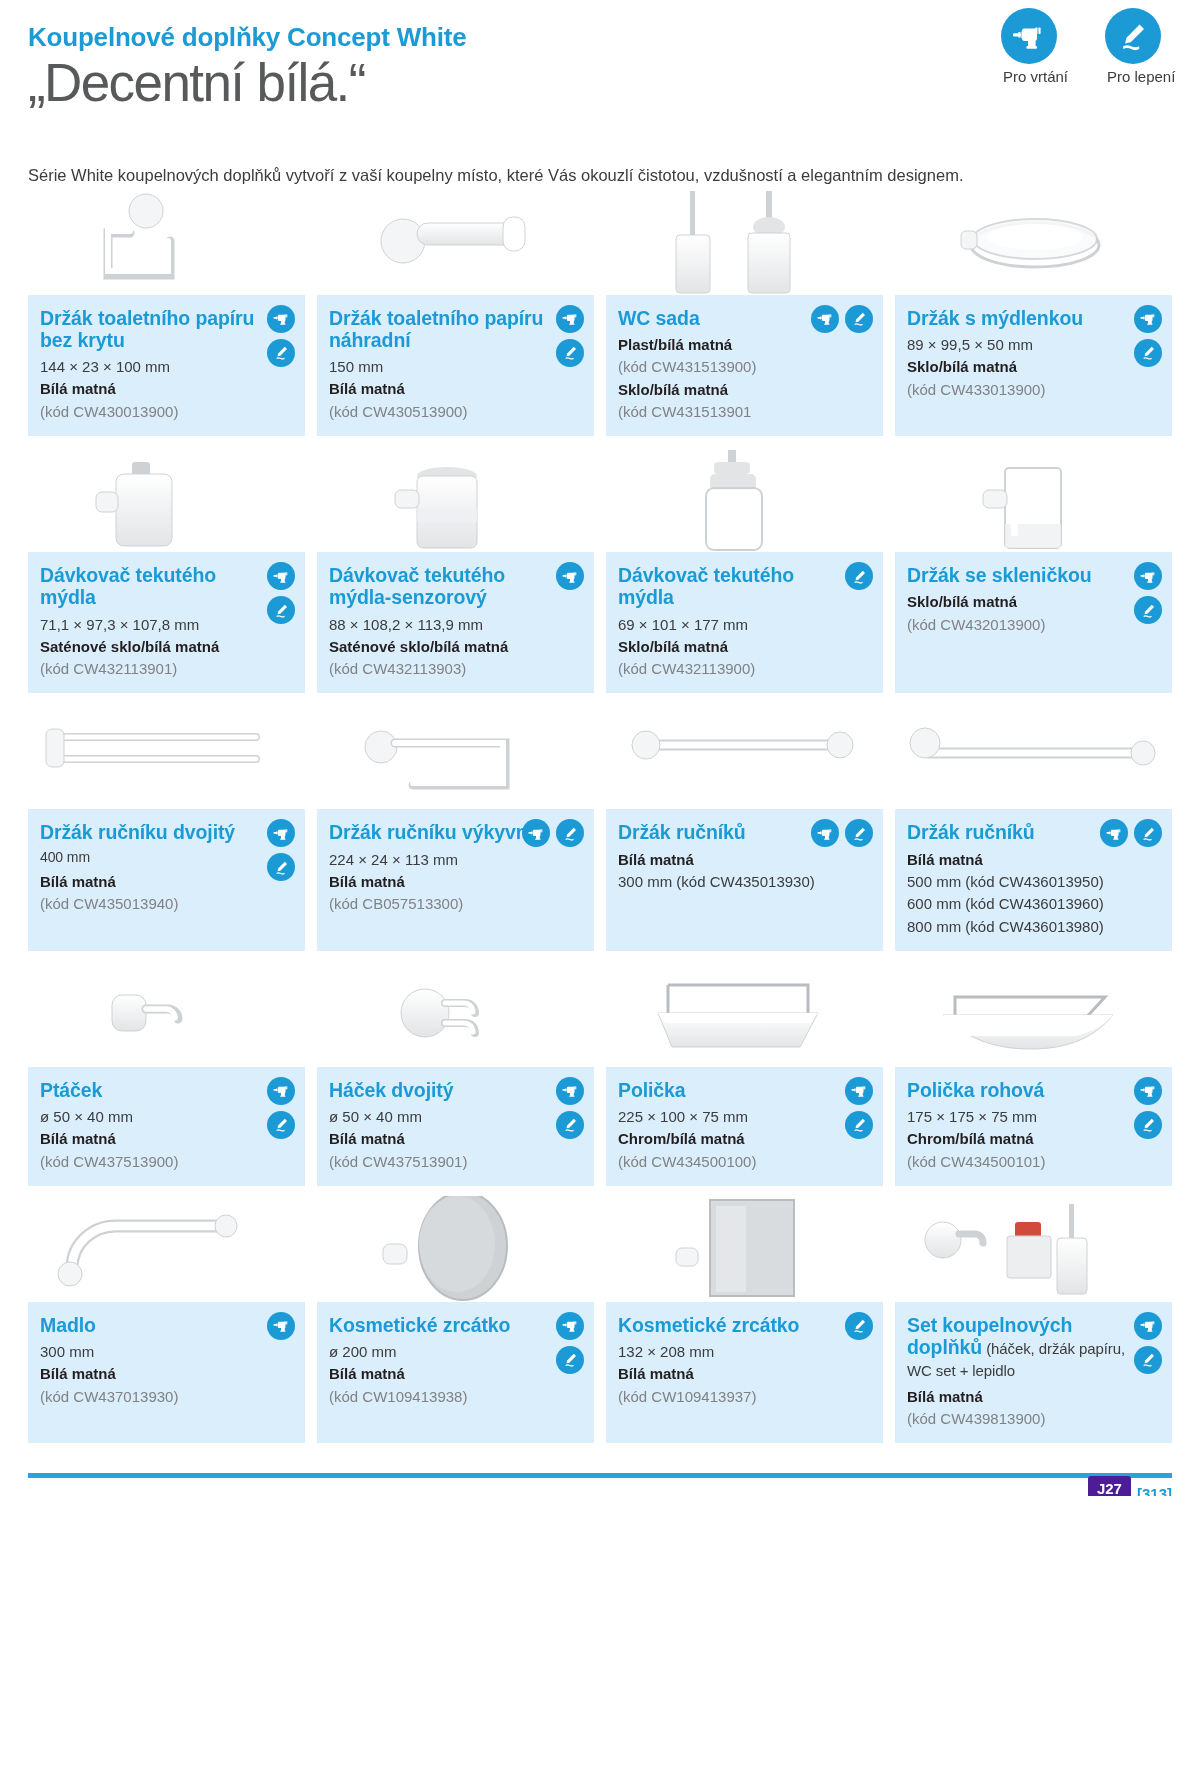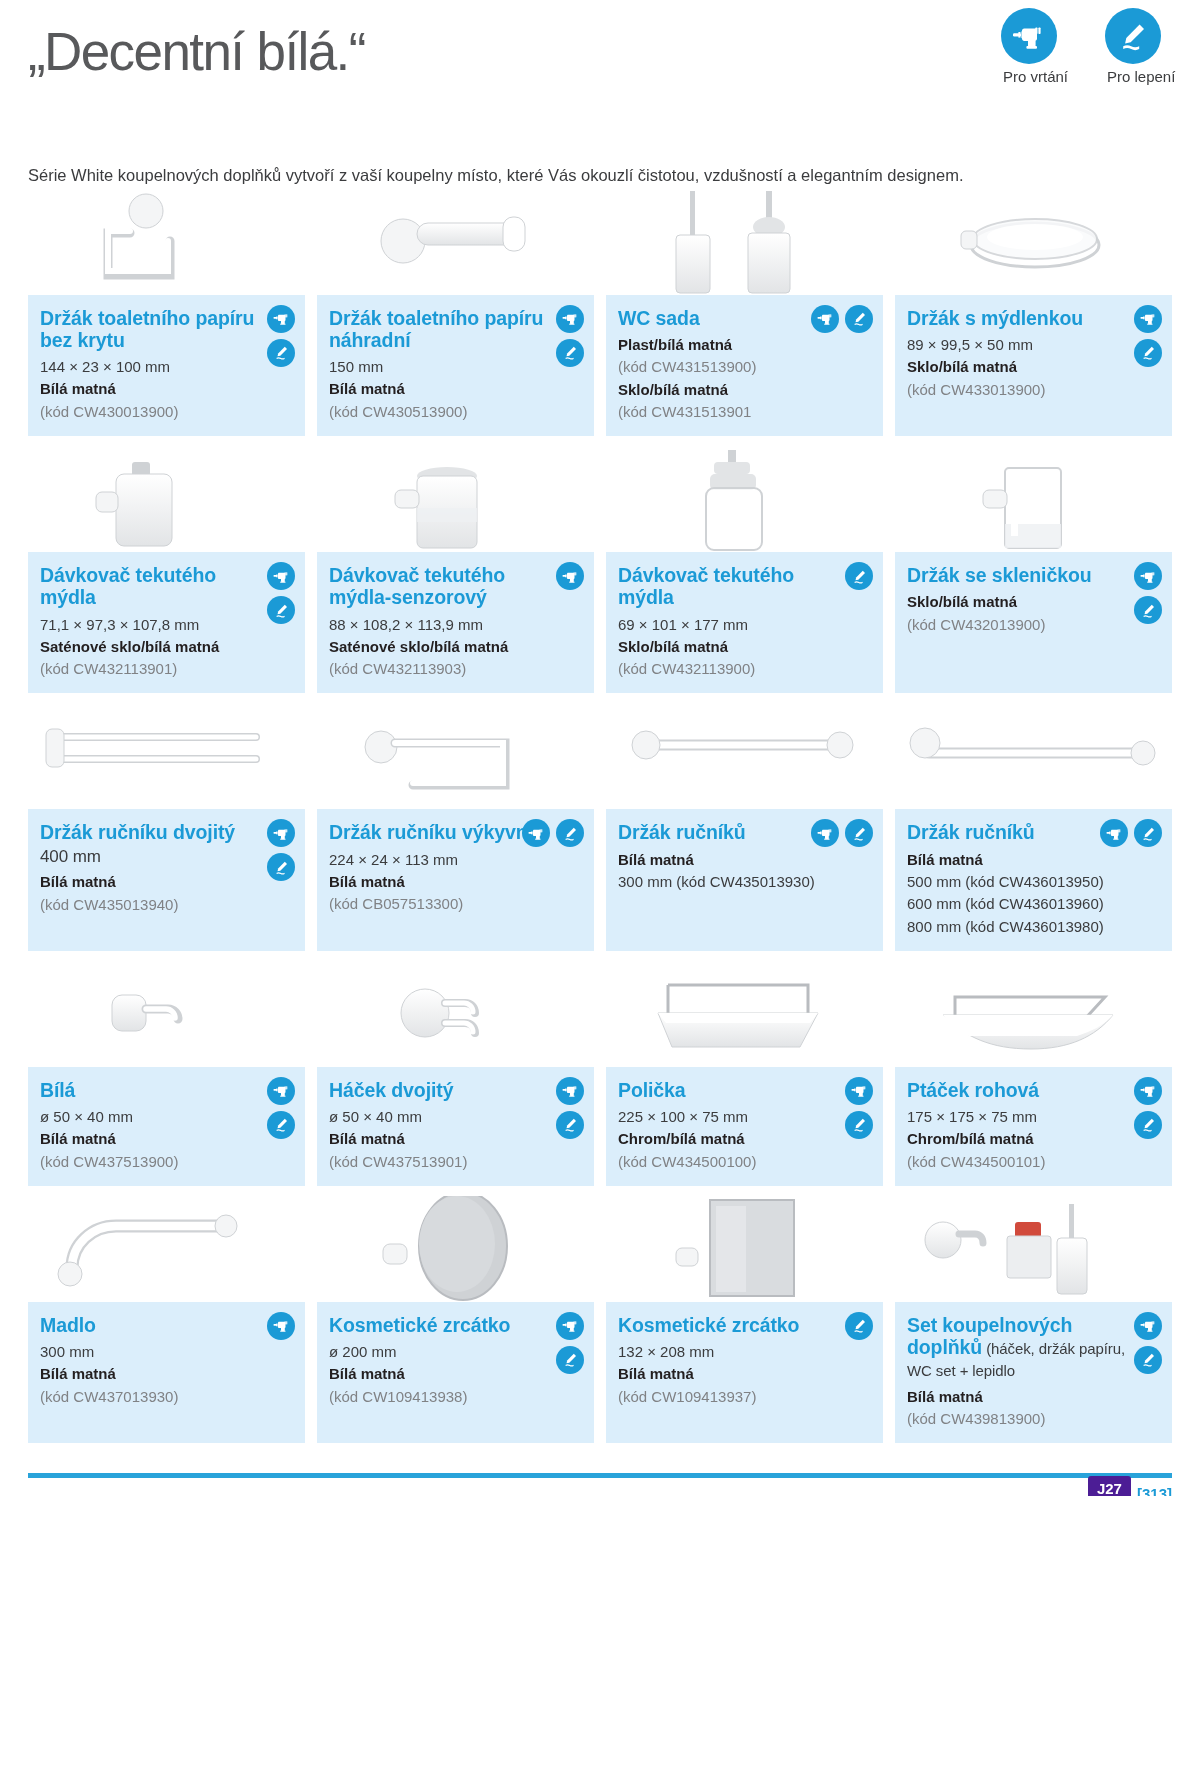--- a/index.html
+++ b/index.html
@@ -107,21 +107,21 @@
     letter-spacing: -0.1px;
   }
   .p-title .thin {
     font-weight: normal;
     color: #3b3c3e;
     font-size: 15px;
   }
   .p-title .suffix {
     color: #3b3c3e;
     font-weight: normal;
-    font-size: 17px;
+    font-size: 14px;
   }
   .p-line {
     font-size: 15px;
     color: #3b3c3e;
     line-height: 1.42;
     margin-top: 1px;
   }
   .p-line.dim { color: #808285; }
   .p-line.bold { font-weight: bold; color: #231f20; }
   .p-lines { margin-top: 5px; }
@@ -153,20 +153,21 @@
   .page-num {
     color: #1b9ad6;
     font-size: 15px;
     font-weight: bold;
   }
 </style>
 </head>
 <body>
 
 <div class="header">
+  <div class="brand-line">Koupelnové doplňky Concept White</div>
   <div class="slogan">„Decentní bílá.“</div>
 
   <div class="legend">
     <div class="legend-item">
       <span class="badge big">
         <svg width="38" height="38" viewBox="0 0 38 38">
           <g fill="#ffffff">
             <rect x="3" y="16.2" width="8" height="3.2" rx="1.2"></rect>
             <rect x="8.4" y="15" width="2.1" height="5.6"></rect>
             <rect x="11.4" y="14.4" width="2.1" height="6.8"></rect>
@@ -790,21 +791,21 @@
             </span>
             <span class="badge small">
               <svg width="19" height="19" viewBox="0 0 38 38">
                 <g fill="#ffffff">
                   <path d="M25.6 7.6l4.4 4.4-13.3 13.3-5.6 1.2 1.2-5.6z"></path>
                   <path d="M9.2 29.3c2.6-1.4 5.3-1.4 8 0 2.6 1.4 5.3 1.4 8 0v2.8c-2.7 1.4-5.4 1.4-8 0-2.7-1.4-5.4-1.4-8 0z"></path>
                 </g>
               </svg>
             </span>
           </div>
-          <div class="p-title">Bílá</div>
+          <div class="p-title">Ptáček</div>
           <div class="p-lines">
             <div class="p-line">ø 50 × 40 mm</div>
             <div class="p-line bold">Bílá matná</div>
             <div class="p-line dim">(kód CW437513900)</div>
           </div>
         </div>
       </div>
       <div class="card">
         <div class="card-img">
           <svg width="276" height="106" viewBox="0 0 276 106">
@@ -934,21 +935,21 @@
             </span>
             <span class="badge small">
               <svg width="19" height="19" viewBox="0 0 38 38">
                 <g fill="#ffffff">
                   <path d="M25.6 7.6l4.4 4.4-13.3 13.3-5.6 1.2 1.2-5.6z"></path>
                   <path d="M9.2 29.3c2.6-1.4 5.3-1.4 8 0 2.6 1.4 5.3 1.4 8 0v2.8c-2.7 1.4-5.4 1.4-8 0-2.7-1.4-5.4-1.4-8 0z"></path>
                 </g>
               </svg>
             </span>
           </div>
-          <div class="p-title">Ptáček rohová</div>
+          <div class="p-title">Polička rohová</div>
           <div class="p-lines">
             <div class="p-line">175 × 175 × 75 mm</div>
             <div class="p-line bold">Chrom/bílá matná</div>
             <div class="p-line dim">(kód CW434500101)</div>
           </div>
         </div>
       </div>
     </div>
     <div class="row-wrap">
       <div class="card">

